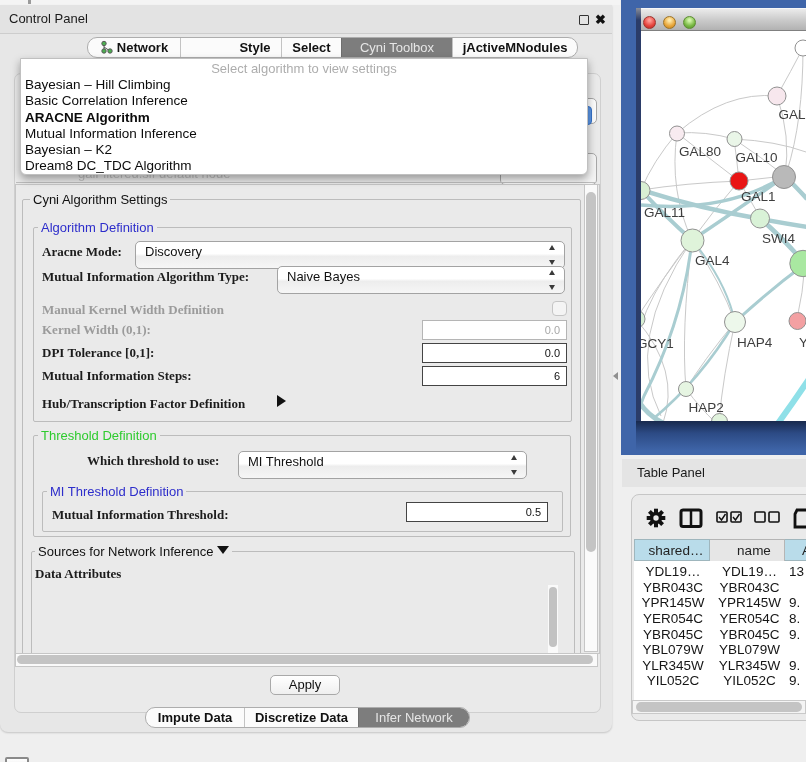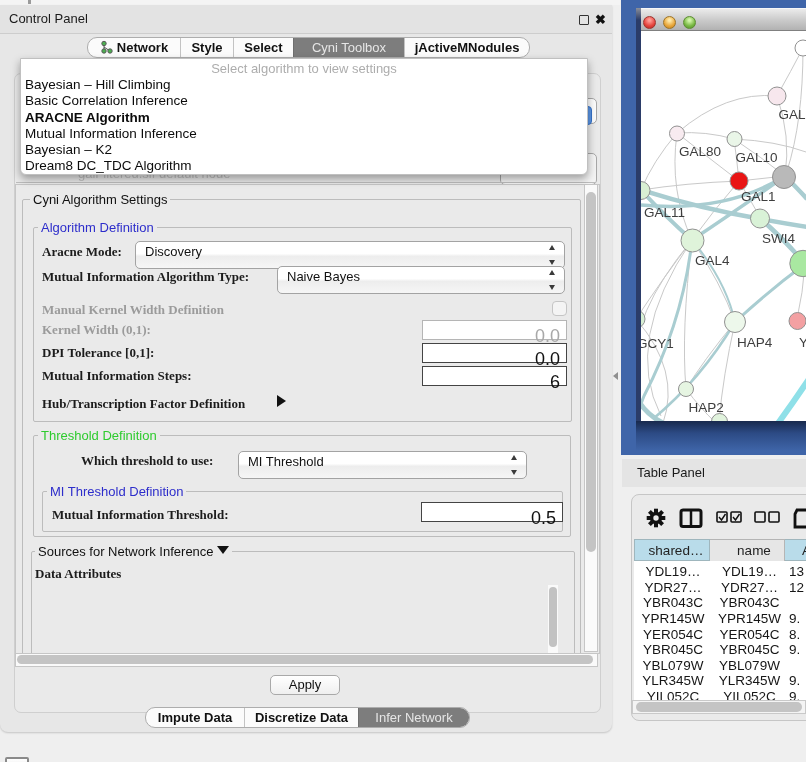--- a/index.html
+++ b/index.html
@@ -8,22 +8,22 @@
   .abs{position:absolute;}
   .b{font-weight:bold;}
   .lbl{position:absolute;font-size:13px;font-weight:bold;color:#1c1c1c;white-space:nowrap;font-family:Liberation Serif, serif;}
   .dis{color:#9b9b9b;}
   .combo{position:absolute;height:28px;border:1px solid #a3a3a3;border-radius:5px;
      background:linear-gradient(#ffffff, #ffffff 45%, #ededed 55%, #f6f6f6);
      font-size:13px;color:#111;line-height:20px;padding-left:9px;box-sizing:border-box;}
   .stepper{position:absolute;right:7px;top:0;height:100%;width:8px;}
   .stepper:before{content:"";position:absolute;top:3px;left:0;border-left:3.5px solid transparent;border-right:3.5px solid transparent;border-bottom:5px solid #3a3a3a;}
   .stepper:after{content:"";position:absolute;bottom:3px;left:0;border-left:3.5px solid transparent;border-right:3.5px solid transparent;border-top:5px solid #3a3a3a;}
-  .inp{position:absolute;background:#fff;font-size:18px;color:#111;text-align:right;
-      padding:6px 6px;box-sizing:border-box;height:20px;line-height:19px;}
+  .inp{position:absolute;background:#fff;font-size:11px;color:#111;text-align:right;
+      padding:0 6px;box-sizing:border-box;height:20px;line-height:19px;}
   .inp.strong{border:1.5px solid #444;}
   .inp.weak{border:1px solid #b5b5b5;color:#a8a8a8;}
   .group{position:absolute;border:1px solid #bcbcbc;border-radius:2px;}
   .gtitle{position:absolute;top:-8px;left:7px;background:#eaeaea;padding:0 3px;font-size:13px;color:#111;white-space:nowrap;}
   .seg{position:absolute;display:flex;background:#fbfbfb;border:1px solid #adadad;border-radius:10px;overflow:hidden;}
   .seg div{font-size:13px;font-weight:bold;color:#111;text-align:center;line-height:19px;border-left:1px solid #c3c3c3;white-space:nowrap;}
   .seg div:first-child{border-left:none;}
   .seg div.sel{background:#7d7d7d;color:#e6e6e6;border-left-color:#6f6f6f;}
 </style>
 </head>
@@ -43,21 +43,21 @@
     <div class="seg" style="left:87px;top:32px;height:19px;">
       <div style="width:92px;padding-left:0;"><svg width="14" height="15" style="vertical-align:-3px;margin-right:3px;">
             <g stroke="#5a5a5a" stroke-width="1" fill="#4caf50">
               <line x1="4" y1="4" x2="4" y2="11"></line>
               <line x1="4" y1="7" x2="10" y2="11"></line>
               <circle cx="4" cy="3.5" r="2.2"></circle>
               <circle cx="4" cy="11" r="2.2"></circle>
               <circle cx="10" cy="11" r="2.2"></circle>
             </g>
           </svg>Network</div>
-      <div style="width:52px;">Style</div>
+      <div style="width:52px;padding-left:48px;">Style</div>
       <div style="width:59px;">Select</div>
       <div class="sel" style="width:110px;font-weight:normal;">Cyni Toolbox</div>
       <div style="width:124px;">jActiveMNodules</div>
     </div>
 
     <div class="abs" style="left:14px;top:68px;width:585px;height:638px;background:#eaeaea;border:1px solid #cfcfcf;border-radius:7px;"></div>
 
     <div class="abs" style="left:500px;top:93px;width:95px;height:24px;border:1px solid #a7a7a7;border-radius:5px;background:#fdfdfd;"></div>
     <div class="abs" style="left:577px;top:101px;width:13px;height:17px;border-radius:4px;background:#5a95e5;border:1px solid #3572c8;"></div>
     <div class="abs" style="left:500px;top:148px;width:95px;height:30px;border:1px solid #a7a7a7;border-radius:5px;background:#f4f4f4;"></div>
@@ -84,27 +84,27 @@
       <div class="lbl" style="left:26px;top:160px;">DPI Tolerance [0,1]:</div>
       <div class="inp strong" style="left:406px;top:158px;width:145px;">0.0</div>
       <div class="lbl" style="left:26px;top:183px;">Mutual Information Steps:</div>
       <div class="inp strong" style="left:406px;top:181px;width:145px;">6</div>
       <div class="lbl" style="left:26px;top:211px;">Hub/Transcription Factor Definition</div>
       <div class="abs" style="left:261px;top:210px;width:0;height:0;border-top:6px solid transparent;border-bottom:6px solid transparent;border-left:9px solid #111;"></div>
 
       <div class="group" style="left:17px;top:250px;width:536px;height:100px;">
         <div class="gtitle" style="left:4px;color:#2ecb2e;">Threshold Definition</div>
       </div>
-      <div class="lbl" style="left:65px;top:268px;">Which threshold to use:</div>
+      <div class="lbl" style="left:71px;top:268px;">Which threshold to use:</div>
       <div class="combo" style="left:222px;top:266px;width:289px;">MI Threshold<span class="stepper"></span></div>
       <div class="group" style="left:26px;top:306px;width:519px;height:39px;">
         <div class="gtitle" style="left:4px;color:#2d2dcb;">MI Threshold Definition</div>
       </div>
       <div class="lbl" style="left:36px;top:322px;">Mutual Information Threshold:</div>
-      <div class="inp strong" style="left:405px;top:317px;width:142px;">0.5</div>
+      <div class="inp strong" style="left:390px;top:317px;width:142px;">0.5</div>
 
       <div class="group" style="left:15px;top:366px;width:542px;height:110px;">
         <div class="gtitle" style="left:3px;">Sources for Network Inference <span style="display:inline-block;vertical-align:2px;border-left:6px solid transparent;border-right:6px solid transparent;border-top:8px solid #111;"></span></div>
       </div>
       <div class="lbl" style="left:19px;top:381px;">Data Attributes</div>
       <div class="abs" style="left:532px;top:400px;width:10px;height:80px;background:#fafafa;"></div>
       <div class="abs" style="left:533px;top:402px;width:8px;height:60px;background:#c2c2c2;border-radius:5px;"></div>
     </div>
 
     <div class="abs" style="left:584px;top:179px;width:14px;height:468px;background:#fafafa;border:1px solid #c6c6c6;box-sizing:border-box;"></div>
@@ -266,25 +266,20 @@
 
   <div class="abs" style="left:634px;top:561px;width:172px;height:139px;background:#fff;overflow:hidden;font-size:13.5px;color:#161616;padding-top:3px;box-sizing:border-box;">
     <table style="border-collapse:collapse;width:100%;font-size:13.5px;">
       <tbody>
           <tr style="height:15.6px;">
             <td style="width:78px;text-align:center;padding:0;">YDL19…</td>
             <td style="width:75px;text-align:center;padding:0;">YDL19…</td>
             <td style="padding:0 0 0 2px;">13</td>
           </tr>
       <tr style="height:15.6px;">
-            <td style="text-align:center;padding:0;">YDR27…</td>
-            <td style="text-align:center;padding:0;">YDR27…</td>
-            <td style="padding:0 0 0 2px;">12</td>
-          </tr>
-      <tr style="height:15.6px;">
             <td style="text-align:center;padding:0;">YBR043C</td>
             <td style="text-align:center;padding:0;">YBR043C</td>
             <td style="padding:0 0 0 2px;"></td>
           </tr>
       <tr style="height:15.6px;">
             <td style="text-align:center;padding:0;">YPR145W</td>
             <td style="text-align:center;padding:0;">YPR145W</td>
             <td style="padding:0 0 0 2px;">9.</td>
           </tr>
       <tr style="height:15.6px;">

